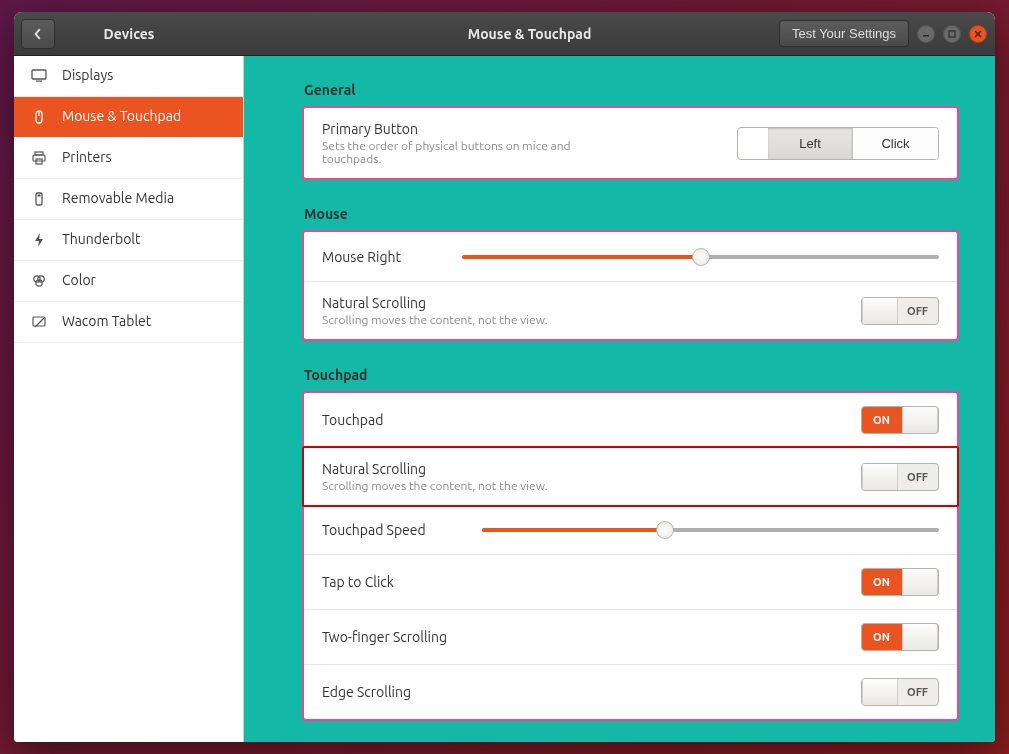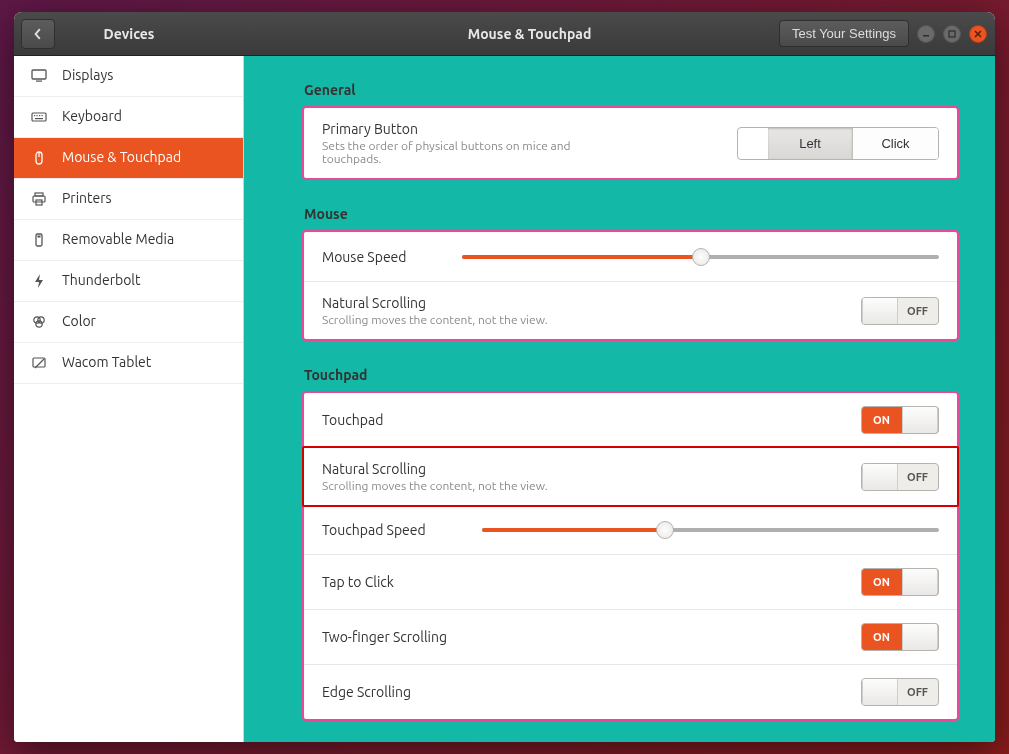--- a/index.html
+++ b/index.html
@@ -296,33 +296,20 @@
     <div class="sidebar" id="sidebar">
         <div class="side-item">
           <span class="side-icon">
             <svg viewBox="0 0 16 16" width="16" height="16">
               <rect x="1" y="2" width="14" height="9" rx="1" fill="none" stroke="currentColor" stroke-width="1.3"></rect>
               <rect x="5" y="12.5" width="6" height="1.2" fill="currentColor"></rect>
             </svg>
           </span>
           <span>Displays</span>
         </div>
-        <div class="side-item">
-          <span class="side-icon">
-            <svg viewBox="0 0 16 16" width="16" height="16">
-              <rect x="1" y="4" width="14" height="8" rx="1" fill="none" stroke="currentColor" stroke-width="1.2"></rect>
-              <rect x="3" y="6" width="1.2" height="1.2" fill="currentColor"></rect>
-              <rect x="5.5" y="6" width="1.2" height="1.2" fill="currentColor"></rect>
-              <rect x="8" y="6" width="1.2" height="1.2" fill="currentColor"></rect>
-              <rect x="10.5" y="6" width="1.2" height="1.2" fill="currentColor"></rect>
-              <rect x="4" y="9" width="8" height="1.2" fill="currentColor"></rect>
-            </svg>
-          </span>
-          <span>Keyboard</span>
-        </div>
         <div class="side-item active">
           <span class="side-icon">
             <svg viewBox="0 0 16 16" width="16" height="16">
               <rect x="5" y="2" width="6" height="12" rx="3" fill="none" stroke="currentColor" stroke-width="1.3"></rect>
               <line x1="8" y1="2" x2="8" y2="7" stroke="currentColor" stroke-width="1.2"></line>
             </svg>
           </span>
           <span>Mouse &amp; Touchpad</span>
         </div>
         <div class="side-item">
@@ -386,21 +373,21 @@
           <div class="seg">
             <button class="active">Left</button>
             <button>Click</button>
           </div>
         </div>
       </div>
 
       <div class="section-title">Mouse</div>
       <div class="panel">
         <div class="row">
-          <div class="label" style="width:130px">Mouse Speed</div>
+          <div class="label" style="width:130px">Mouse Right</div>
           <div class="slider-wrap">
             <div class="slider-track">
                 <div class="slider-fill" style="width:50%"></div>
                 <div class="slider-thumb" style="left:50%"></div>
               </div>
           </div>
         </div>
         <div class="row">
           <div class="label-col">
             <div class="label">Natural Scrolling</div>

